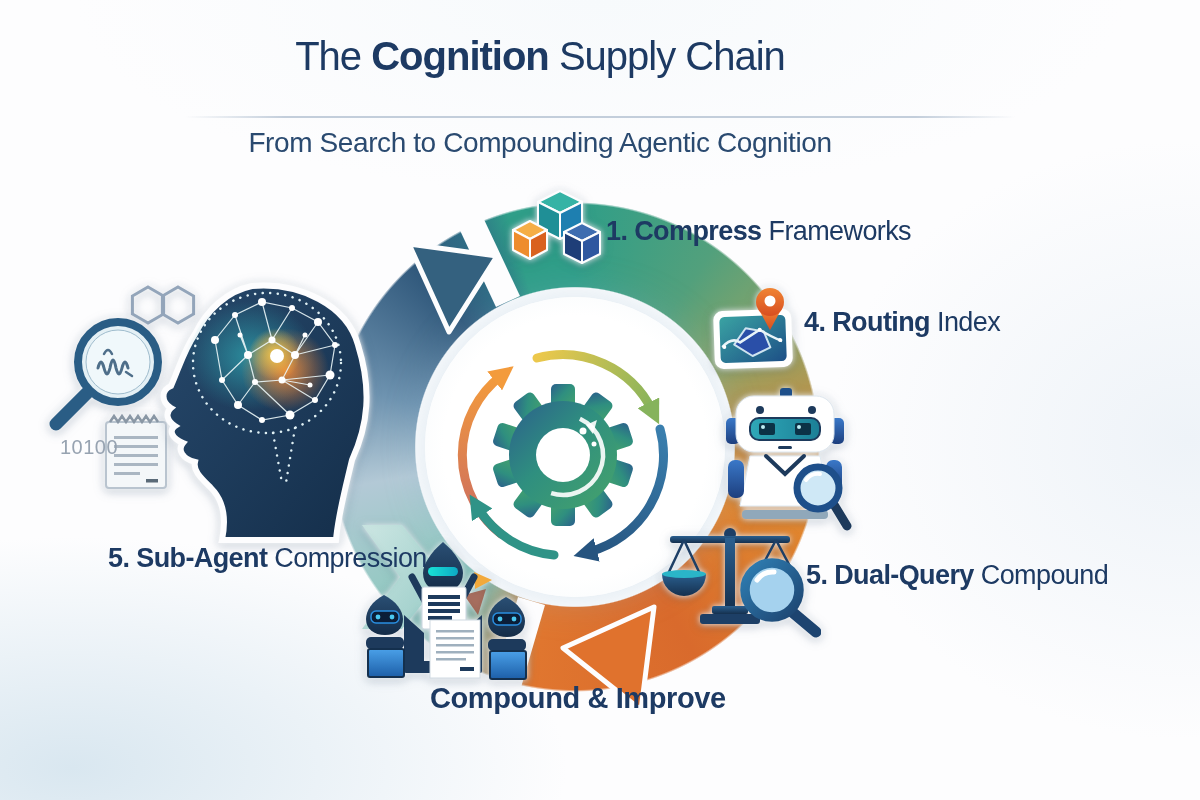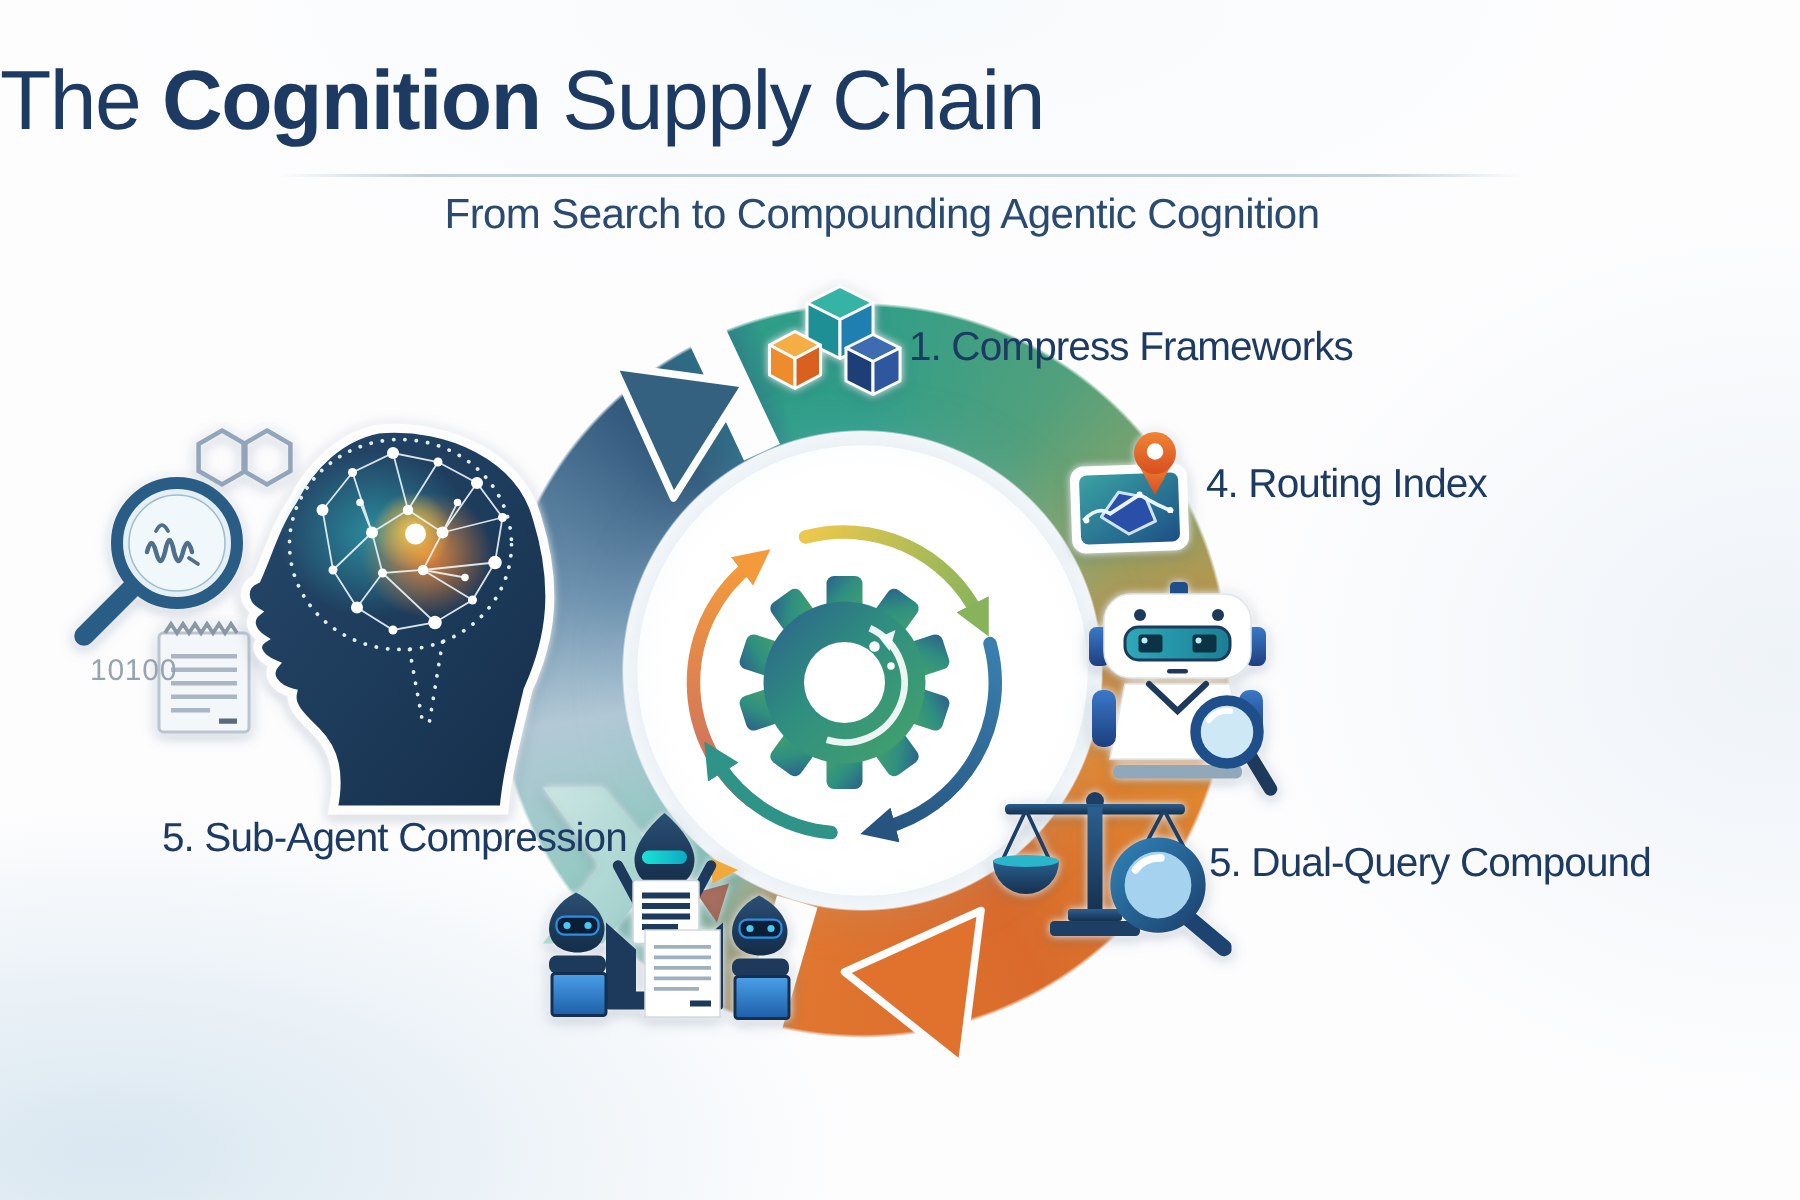--- a/index.html
+++ b/index.html
@@ -5,43 +5,43 @@
   html,body{margin:0;padding:0;background:#fff;}
   .canvas{
     position:relative;width:1200px;height:800px;overflow:hidden;
     font-family:"Liberation Sans",sans-serif;
     background:
       radial-gradient(900px 420px at 6% 96%, #d9e7f0 0%, rgba(217,231,240,0) 55%),
       radial-gradient(600px 500px at 99% 55%, #eef3f8 0%, rgba(238,243,248,0) 60%),
       radial-gradient(700px 260px at 50% 0%, #f7fafc 0%, rgba(247,250,252,0) 75%),
       #fdfdfe;
   }
-  .title{position:absolute;left:0;top:34px;width:1080px;text-align:left;
-    font-size:56px;letter-spacing:-1px;color:#1d3a63;white-space:nowrap;}
+  .title{position:absolute;left:0;top:34px;width:1080px;text-align:center;
+    font-size:40px;letter-spacing:-1px;color:#1d3a63;white-space:nowrap;}
   .title .bold{font-weight:700;}
   .divider{position:absolute;left:185px;top:116px;width:830px;height:2px;
     background:linear-gradient(90deg,rgba(195,206,219,0),#c3cedb 12%,#c3cedb 88%,rgba(195,206,219,0));}
   .subtitle{position:absolute;left:0;top:127px;width:1080px;text-align:center;
-    font-size:28px;letter-spacing:-0.4px;color:#2a4a70;padding-left:48px;}
+    font-size:28px;letter-spacing:-0.4px;color:#2a4a70;}
   .ring{
     position:absolute;left:330px;top:202px;width:490px;height:490px;border-radius:50%;
     background:conic-gradient(from 0deg,
       #2f9e88 0deg,#52a07c 35deg,#8aa468 60deg,#c98f43 85deg,#e1862f 110deg,
       #d96a2c 150deg,#e0762f 190deg,#7ec0b4 215deg,#97c9c4 235deg,#b3c9d6 260deg,
       #6e93b0 285deg,#31597c 318deg,#2e6f86 334deg,#2f9e88 344deg,#2f9e88 360deg);
     -webkit-mask:radial-gradient(closest-side,transparent 0 65%,#000 65.5% 99%,transparent 100%);
     mask:radial-gradient(closest-side,transparent 0 65%,#000 65.5% 99%,transparent 100%);
   }
   .hub{position:absolute;left:425px;top:297px;width:300px;height:300px;border-radius:50%;
     background:radial-gradient(circle,#ffffff 62%,#f1f6f9 100%);
     box-shadow:0 0 42px rgba(150,185,210,.35);}
   .decor,.iconsvg{position:absolute;pointer-events:none;}
   .icon{position:absolute;filter:drop-shadow(0 0 3px rgba(255,255,255,.95)) drop-shadow(0 2px 4px rgba(40,70,100,.28));}
   .step-label{position:absolute;font-size:27px;letter-spacing:-0.6px;color:#1d3a63;white-space:nowrap;}
-  .step-label b{font-weight:400;margin-right:.26em;}
+  .step-label b{font-weight:700;margin-right:.26em;}
   .bottom-label{position:absolute;left:430px;top:682px;font-size:29px;font-weight:700;
     letter-spacing:-0.4px;color:#1d3a63;white-space:nowrap;}
   .binary{position:absolute;left:60px;top:436px;font-size:20px;color:#97a3b1;letter-spacing:.5px;}
 </style>
 </head>
 <body>
 
 <div class="canvas">
 
   <div class="title">
@@ -399,14 +399,15 @@
   </div>
   <div class="step-label" style="left:804px;top:307px">
     <b>4. Routing</b><span>Index</span>
   </div>
   <div class="step-label" style="left:806px;top:560px">
     <b>5. Dual-Query</b><span>Compound</span>
   </div>
   <div class="step-label" style="left:108px;top:543px">
     <b>5. Sub-Agent</b><span>Compression</span>
   </div>
+  <div class="bottom-label">Compound &amp; Improve</div>
 
 </div>
 
 </body></html>

